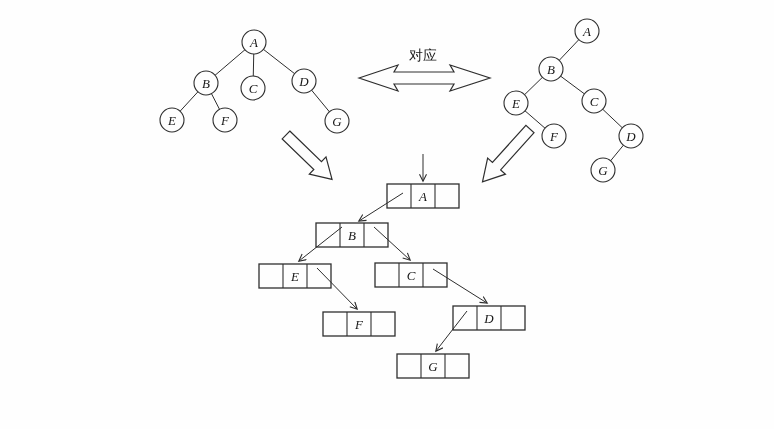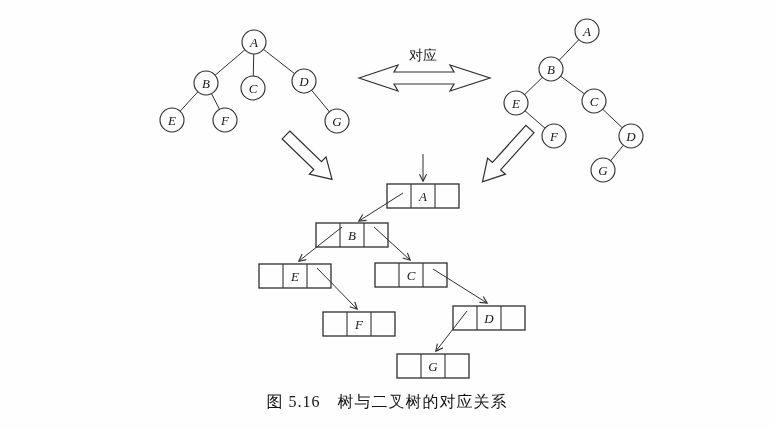--- a/index.html
+++ b/index.html
@@ -160,14 +160,13 @@
         <line x1="403" y1="193" x2="359" y2="221" class="ptr" marker-end="url(#vhead)"></line>
         <line x1="342" y1="227" x2="299" y2="261" class="ptr" marker-end="url(#vhead)"></line>
         <line x1="374" y1="227" x2="410" y2="260" class="ptr" marker-end="url(#vhead)"></line>
         <line x1="317" y1="268" x2="357" y2="309" class="ptr" marker-end="url(#vhead)"></line>
         <line x1="433" y1="269" x2="487" y2="303" class="ptr" marker-end="url(#vhead)"></line>
         <line x1="467" y1="311" x2="436" y2="351" class="ptr" marker-end="url(#vhead)"></line>
         <line x1="423" y1="154" x2="423" y2="181" class="ptr" marker-end="url(#vhead)"></line>
       </g>
   </svg>
 
-  <div class="caption">图 5.16　树与二叉树的对应关系</div>
 </div>
 
 </body></html>

